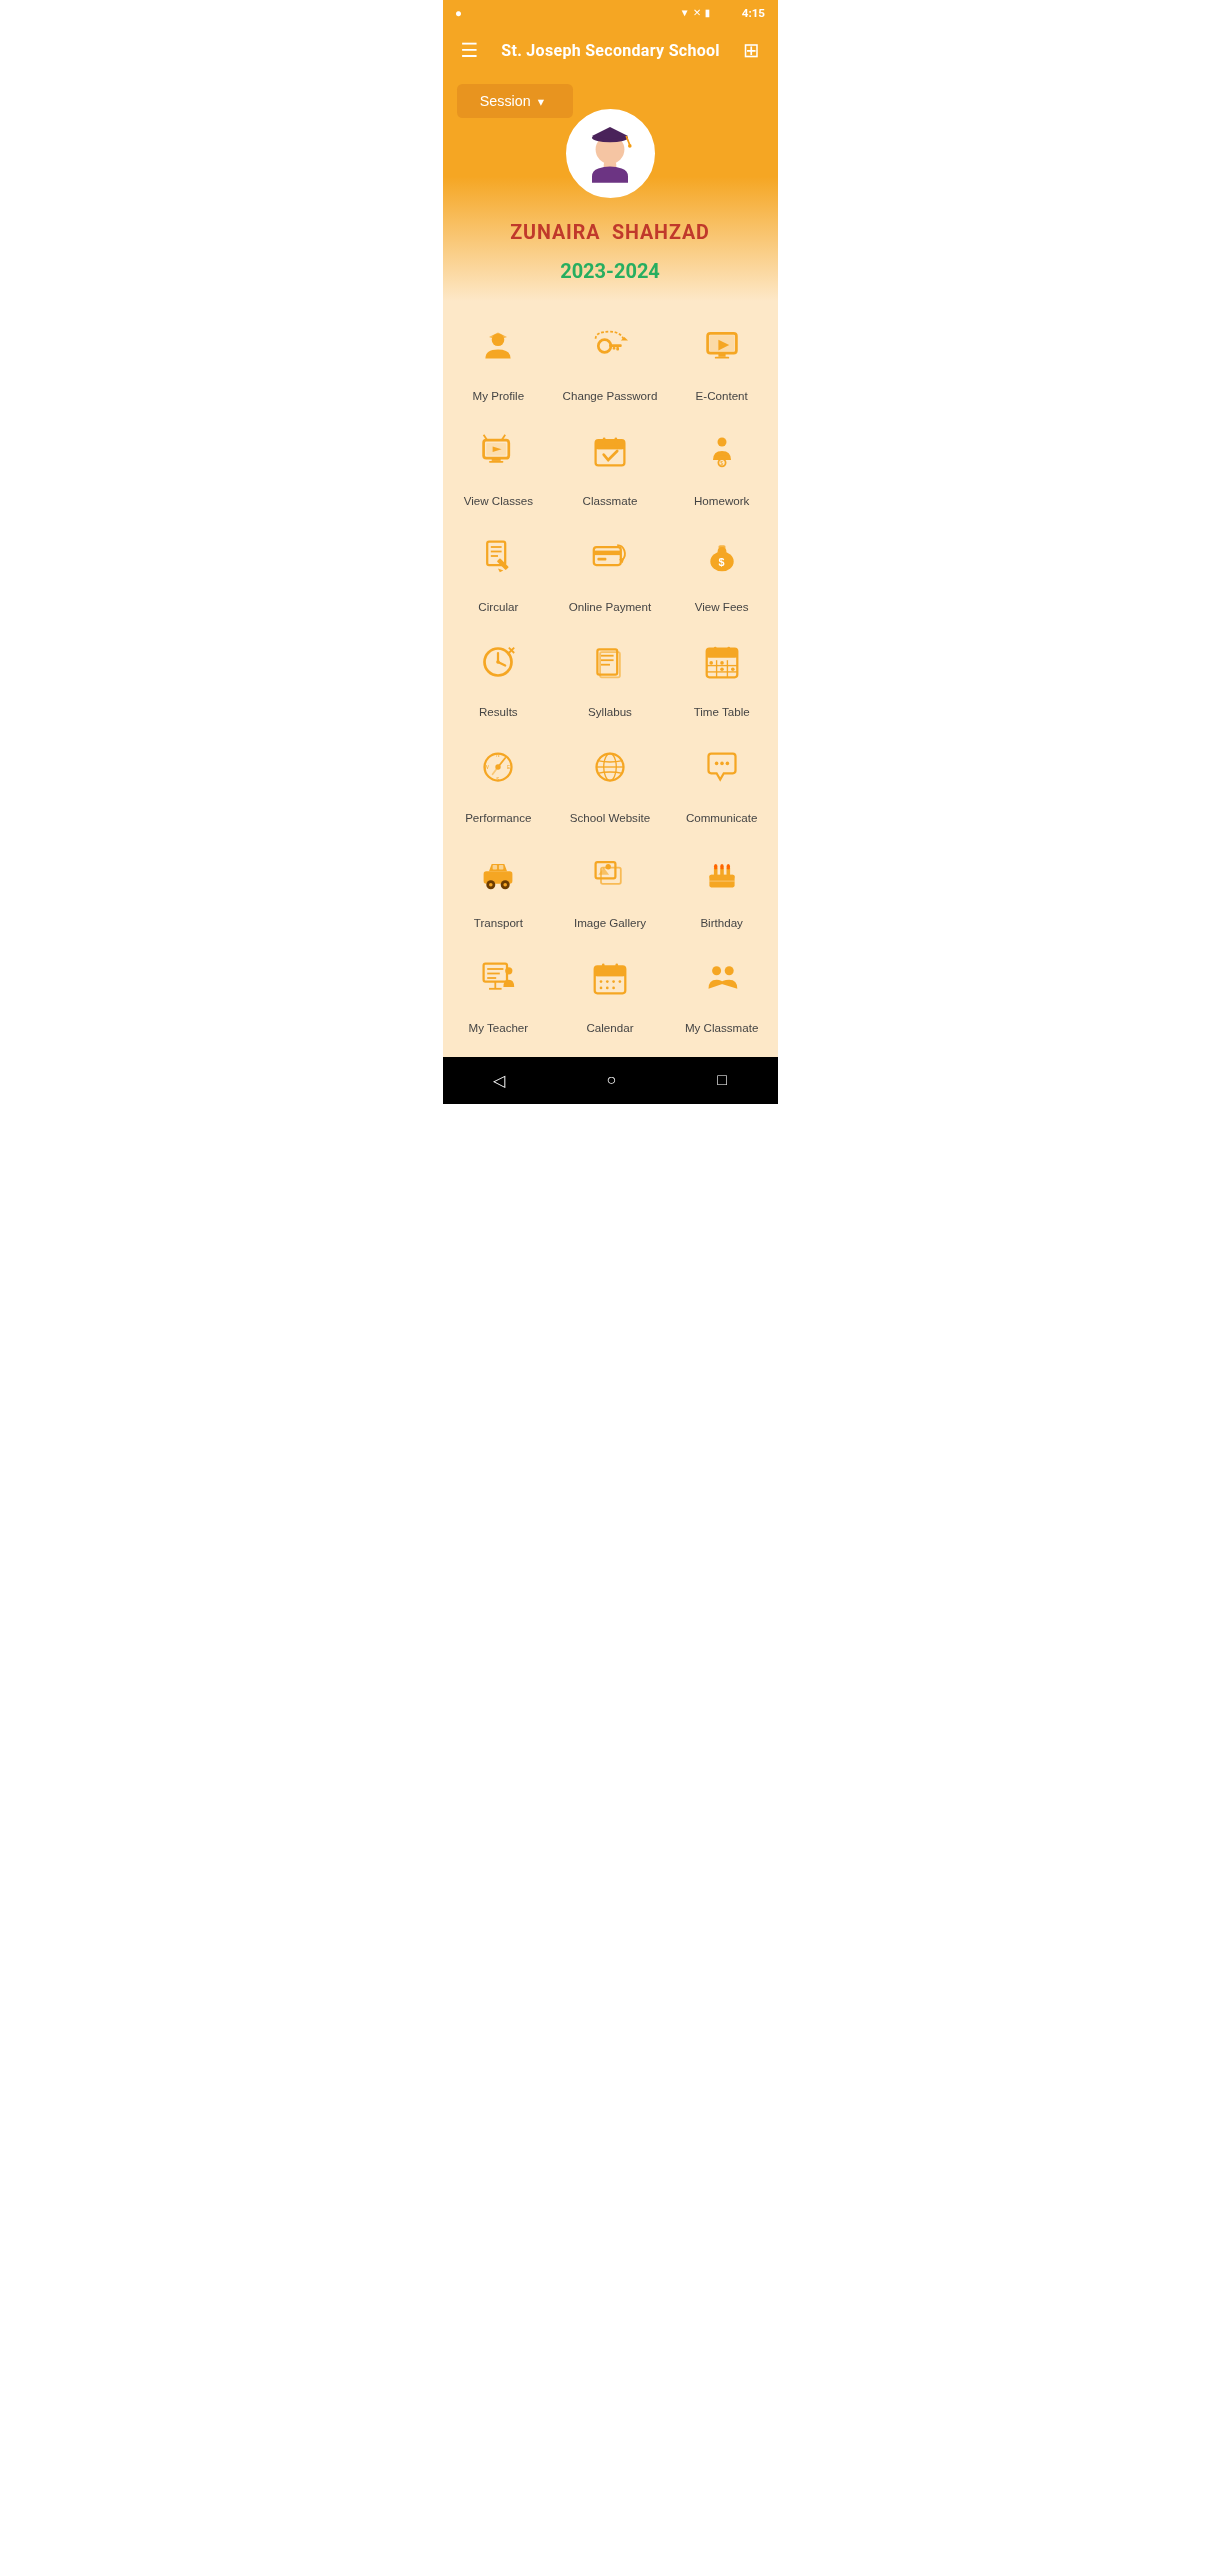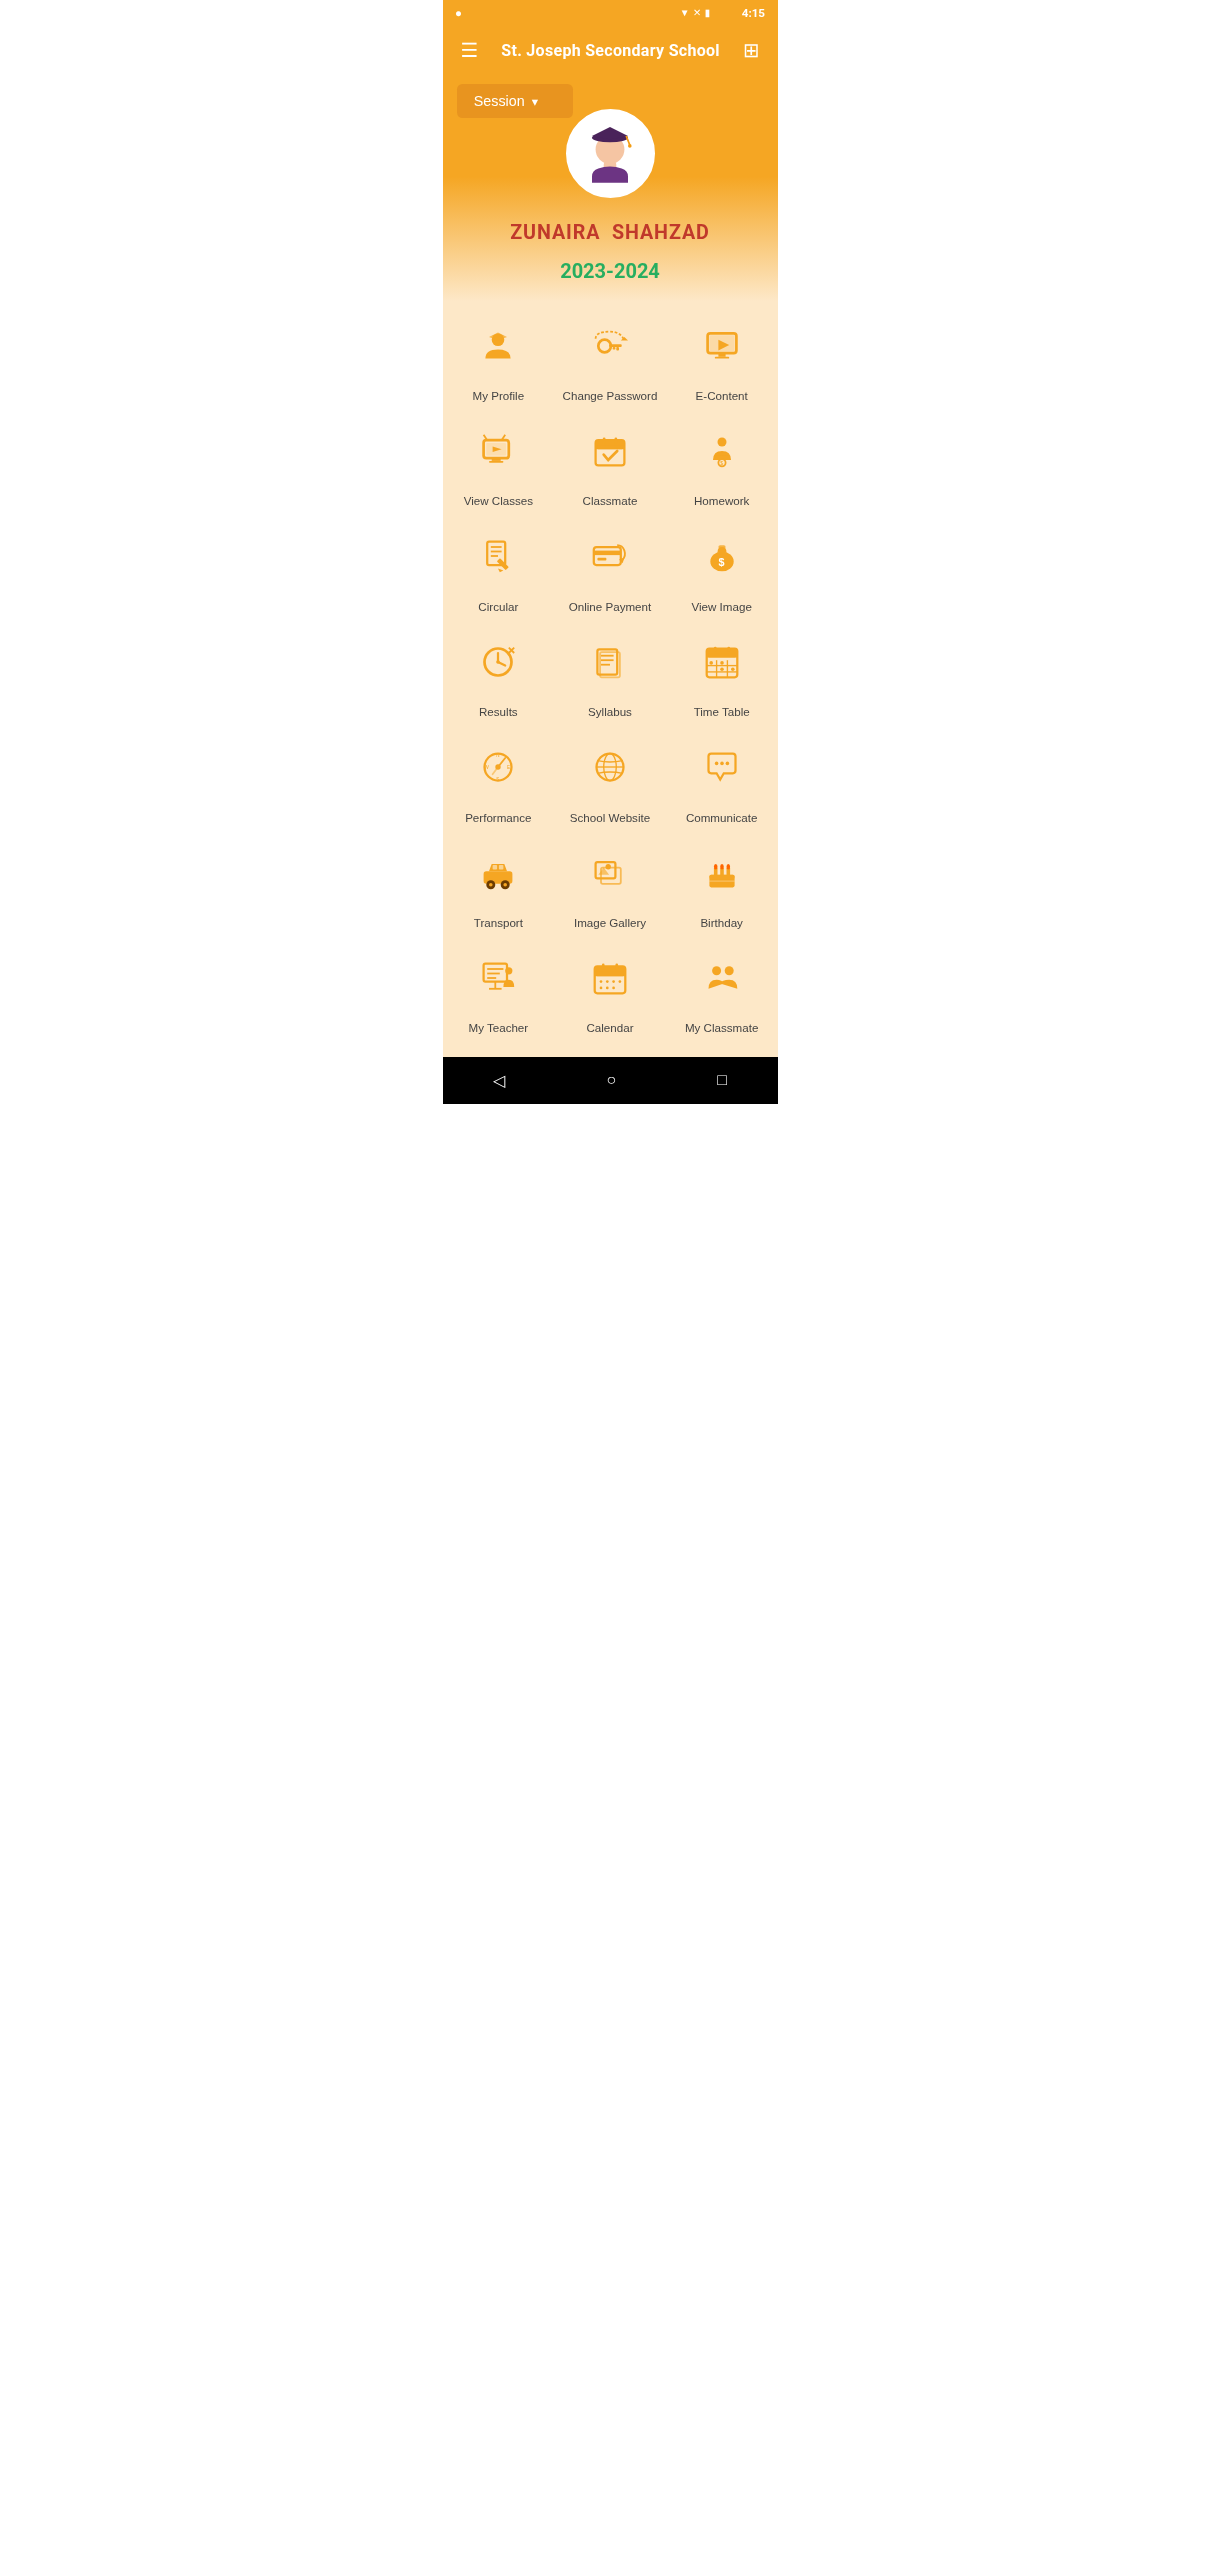--- a/index.html
+++ b/index.html
@@ -83,21 +83,21 @@
       align-items: center;
       padding: 9px 14.3px 18px;
       position: relative;
     }
 
     .session-dropdown {
       align-self: flex-start;
       background: #e8941f;
       border: none;
       border-radius: 5.4px;
-      padding: 9px 17px;
+      padding: 9px 23px;
       color: #fff;
       font-size: 14.3px;
       font-weight: 500;
       display: flex;
       align-items: center;
       gap: 7.2px;
       cursor: pointer;
       min-width: 116px;
     }
 
@@ -405,21 +405,21 @@
       <div class="menu-icon">
         <svg viewBox="0 0 40 40" xmlns="http://www.w3.org/2000/svg">
 
           <ellipse cx="20" cy="26" rx="13" ry="11" fill="#f5a623"></ellipse>
           <path d="M15 16 Q15 10 20 10 Q25 10 25 16" fill="#f5a623"></path>
           <rect x="16" y="8" width="8" height="4" rx="2" fill="#f5a623" opacity="0.8"></rect>
 
           <text x="16" y="31" font-size="12" fill="#fff" font-weight="bold">$</text>
         </svg>
       </div>
-      <span class="menu-label">View Image</span>
+      <span class="menu-label">View Fees</span>
     </button>
 
     <button class="menu-item">
       <div class="menu-icon">
         <svg viewBox="0 0 40 40" xmlns="http://www.w3.org/2000/svg">
 
           <circle cx="20" cy="20" r="15" fill="none" stroke="#f5a623" stroke-width="3"></circle>
 
           <line x1="20" y1="20" x2="20" y2="10" stroke="#f5a623" stroke-width="2.5" stroke-linecap="round"></line>
           <line x1="20" y1="20" x2="28" y2="24" stroke="#f5a623" stroke-width="2.5" stroke-linecap="round"></line>

